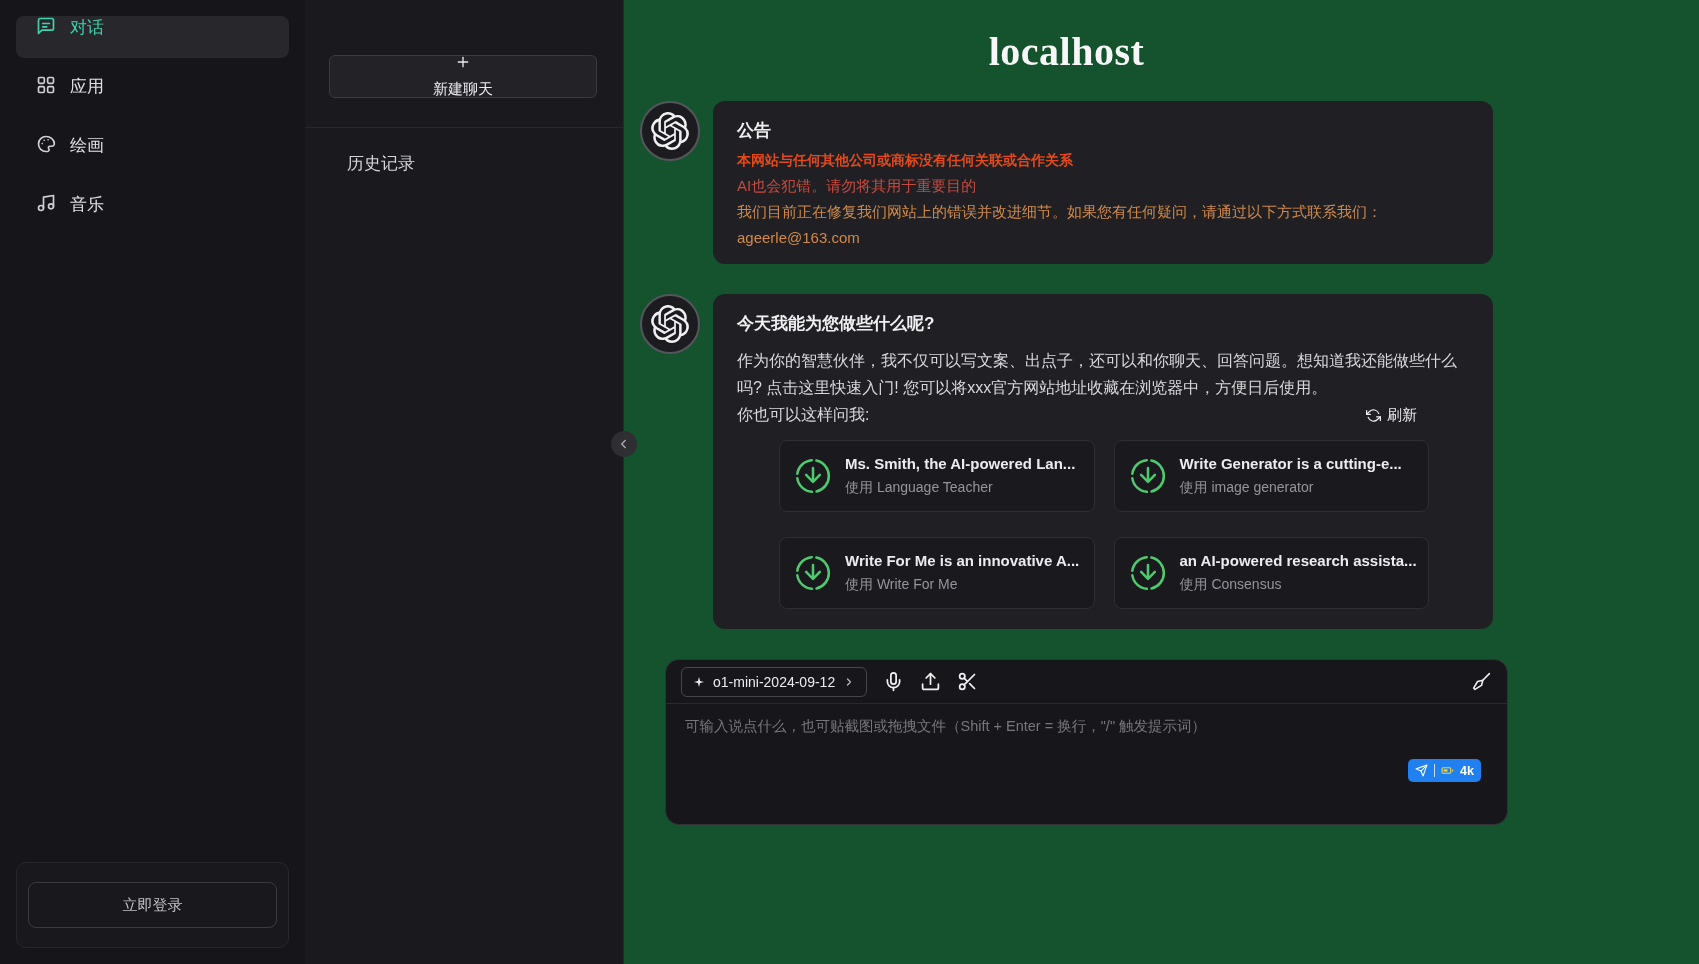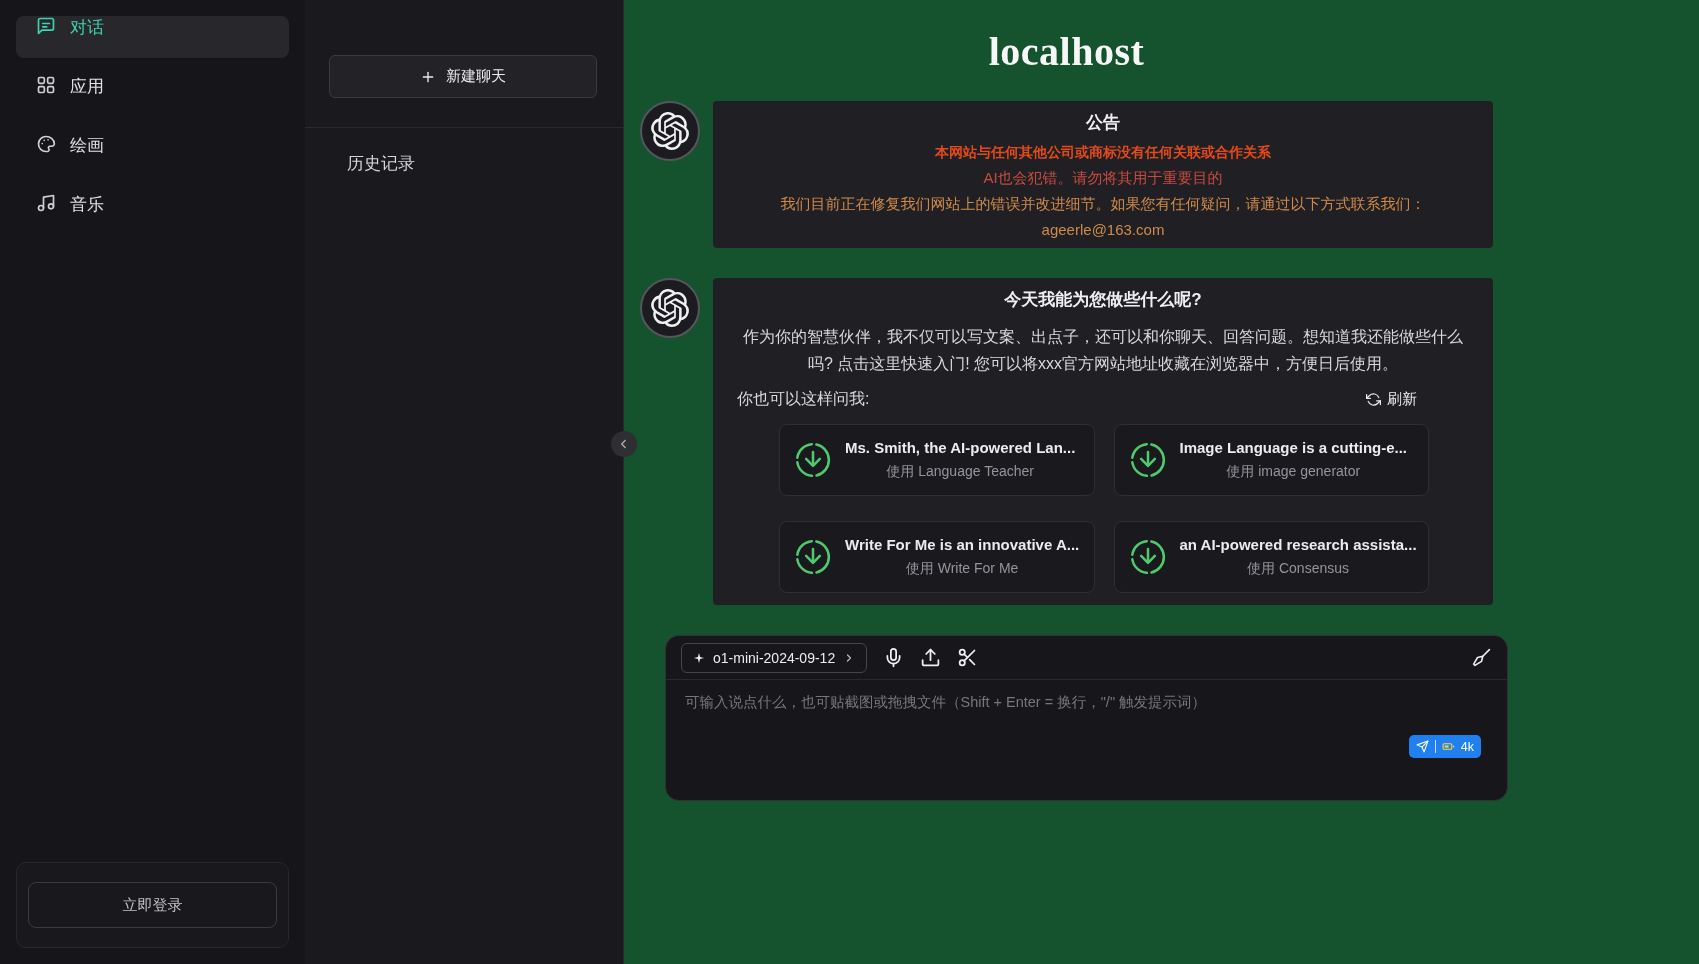--- a/index.html
+++ b/index.html
@@ -53,20 +53,21 @@
     display:flex; flex-direction:column;
   }
   .chatlist-header { padding:55px 26px 29px 24px; border-bottom:1px solid #29292d; }
   .new-chat-btn {
     width:100%; height:43px;
     background:#232327;
     border:1px solid #3a3a3f; border-radius:6px;
     color:#ececef; font-size:15px; font-family:inherit;
     display:flex; align-items:center; justify-content:center; gap:10px;
     cursor:pointer;
+    flex-direction:column;
   }
   .new-chat-btn svg { width:16px; height:16px; }
   .history-label { margin:24px 24px 20px; padding-left:18px; font-size:17px; color:#d6d6da; }
   .chat-item {
     margin:0 24px; height:43px;
     background:#26262b; border-radius:6px;
     display:flex; align-items:center; gap:10px;
     padding:0 12px; cursor:pointer;
   }
   .chat-item-swatch { width:16px; height:16px; border-radius:4px; background:#4e7cf0; }
@@ -94,31 +95,31 @@
   }
 
   .msg-row { display:flex; gap:13px; margin-bottom:30px; }
   .avatar {
     width:60px; height:60px; border-radius:50%;
     background:#1c1c20; border:2px solid #55555c;
     display:flex; align-items:center; justify-content:center;
     flex-shrink:0;
   }
   .avatar svg { width:38px; height:38px; fill:#f0f0f2; }
-  .bubble { flex:1; background:#202024; border-radius:4px; padding:10px 24px;text-align:center; }
+  .bubble { flex:1; background:#202024; border-radius:12px; padding:18px 24px; }
 
   .ann-heading { font-size:17px; font-weight:bold; color:#f0f0f2; margin-bottom:10px; }
   .ann-line1 { color:#e2491b; font-weight:bold; font-size:14px; margin-bottom:7px; }
   .ann-line2 { color:#c64a3e; font-size:15px; margin-bottom:7px; }
   .ann-line3 { color:#d08a4a; font-size:15px; margin-bottom:7px; }
   .ann-email { color:#d08a4a; font-size:15px; cursor:pointer; }
 
   .welcome-heading { font-size:17px; font-weight:bold; color:#f0f0f2; margin-bottom:12px; }
   .welcome-body { font-size:16px; line-height:1.7; color:#d9d9dc; }
-  .hint-row { display:flex; align-items:center; margin-top:12px; font-size:16px; color:#d9d9dc;gap:39px; }
+  .hint-row { display:flex; align-items:center; margin-top:4px; font-size:16px; color:#d9d9dc;gap:39px; }
   .refresh-btn {
     margin-left:auto; margin-right:52px;
     display:flex; align-items:center; gap:6px;
     font-size:15px; color:#ececef; cursor:pointer;
   }
   .refresh-btn svg { width:15px; height:15px; }
 
   .cards-grid {
     margin:14px 40px 2px 42px;
     display:grid; grid-template-columns:1fr 1fr;
@@ -163,21 +164,21 @@
     width:100%; height:62px;
     background:transparent; border:none; outline:none; resize:none;
     color:#e8e8ea; font-size:14.5px; font-family:inherit;
   }
   .composer-input textarea::placeholder { color:#76767c; }
   .token-pill {
     position:absolute; right:26px; bottom:42px;
     height:23px; padding:0 7px;
     background:#2080f0; border-radius:5px;
     display:flex; align-items:center; gap:6px;
-    color:#fff; font-size:12.5px; font-weight:normal;
+    color:#fff; font-size:12.5px; font-weight:bold;
     cursor:pointer;
   }
   .token-pill .send-icon svg { width:13px; height:13px; display:block; }
   .token-pill .pill-divider { width:1px; height:13px; background:rgba(255,255,255,.75); }
   .token-pill .battery-icon svg { width:13px; height:13px; display:block; }
 </style>
 </head>
 <body>
 
 <div class="app">
@@ -310,21 +311,21 @@
             </div>
             <div class="card">
               <span class="card-icon">
                 <svg viewBox="0 0 36 36" fill="none" stroke="#4fc96e" stroke-width="2.4" stroke-linecap="round" stroke-linejoin="round">
                     <circle cx="18" cy="18" r="15" stroke-dasharray="20 4.5"></circle>
                     <line x1="18" y1="10.5" x2="18" y2="23"></line>
                     <polyline points="11.5 17 18 23.5 24.5 17"></polyline>
                   </svg>
               </span>
               <span>
-                <div class="card-title">Image Language is a cutting-e...</div>
+                <div class="card-title">Write Generator is a cutting-e...</div>
                 <div class="card-sub">使用 image generator</div>
               </span>
             </div>
             <div class="card">
               <span class="card-icon">
                 <svg viewBox="0 0 36 36" fill="none" stroke="#4fc96e" stroke-width="2.4" stroke-linecap="round" stroke-linejoin="round">
                     <circle cx="18" cy="18" r="15" stroke-dasharray="20 4.5"></circle>
                     <line x1="18" y1="10.5" x2="18" y2="23"></line>
                     <polyline points="11.5 17 18 23.5 24.5 17"></polyline>
                   </svg>

